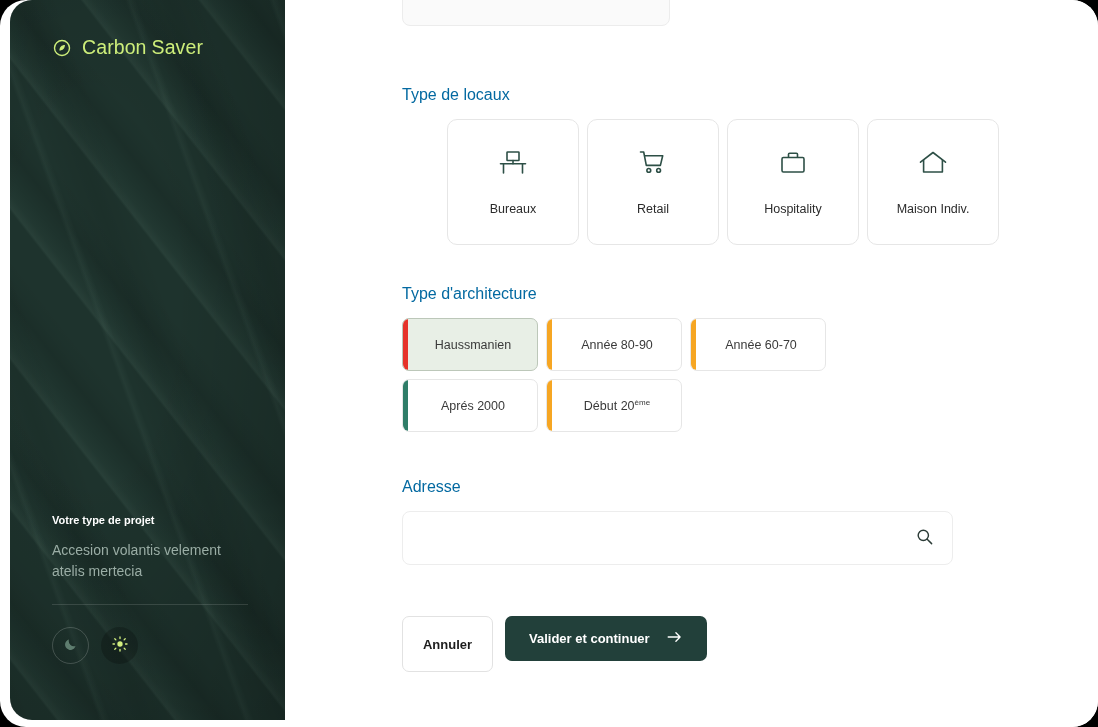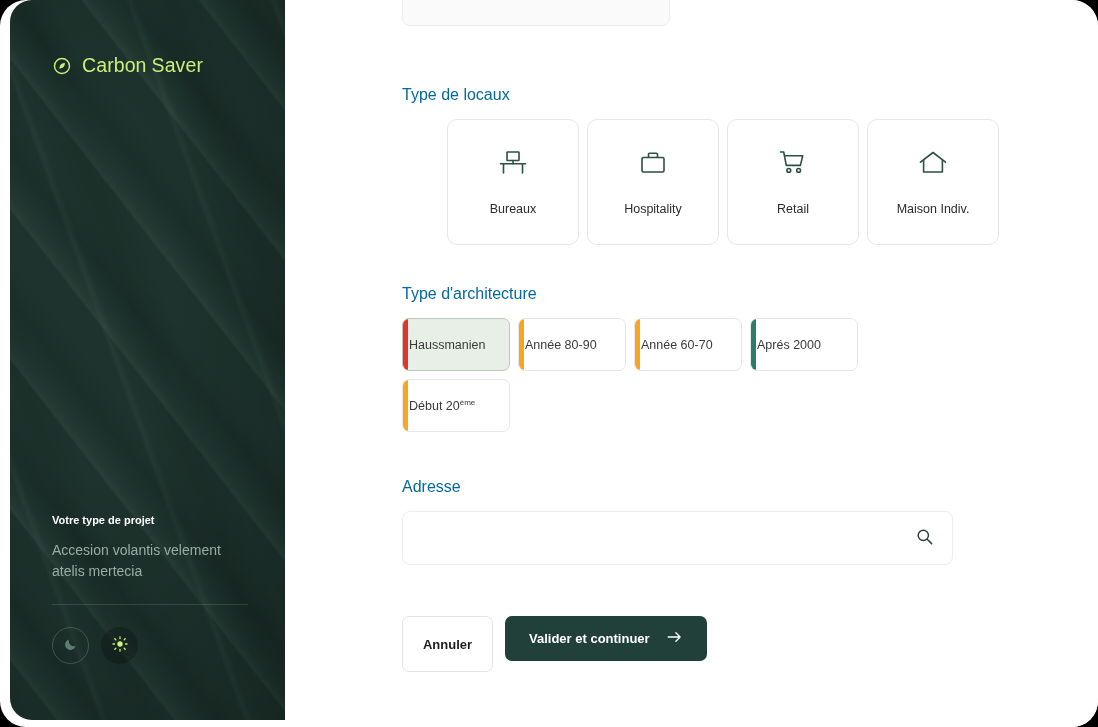--- a/index.html
+++ b/index.html
@@ -54,21 +54,21 @@
         rgba(0,0,0,0.07) 80px,
         rgba(255,255,255,0.000) 104px
       );
     transform: rotate(4deg) scale(1.3);
   }
   .sidebar-vignette {
     position: absolute; inset: 0;
     background: radial-gradient(ellipse at 30% 40%, rgba(0,0,0,0.0) 30%, rgba(0,0,0,0.22) 100%);
   }
   .brand {
-    position: absolute; left: 42px; top: 54px;
+    position: absolute; left: 42px; top: 36px;
     display: flex; align-items: center; gap: 10px;
     z-index: 4;
   }
   .brand-mark { width: 20px; height: 20px; display: block; }
   .brand-text {
     font-size: 19.5px; color: #cdee7a; letter-spacing: 0.1px;
     white-space: nowrap;
   }
   .brand-text .b2 { margin-left: 5px; }
 
@@ -119,23 +119,23 @@
     gap: 20px;
   }
   .locaux-card .ico { color: #2d4f46; display: block; }
   .locaux-label { font-size: 12.5px; color: #2b2b2b; font-weight: 500; }
 
   
   #sec-archi { top: 285px; }
   .archi-grid { display: flex; flex-wrap: wrap; gap: 8px; width: 560px; }
   .archi-card {
     position: relative;
-    width: 108px; height: 53px;
+    width: 136px; height: 53px;
     border: 1px solid #e6e6e6; border-radius: 7px; background: #fff;
-    display: flex; align-items: center; justify-content: flex-start;
+    display: flex; align-items: center; justify-content: center;
     overflow: hidden;
   }
   .archi-card.selected {
     background: #e8efe6; border-color: #bcc7b9;
   }
   .archi-bar {
     position: absolute; left: 0; top: 0; bottom: 0; width: 5px;
   }
   .archi-label { font-size: 12.5px; color: #3a3a3a; padding-left: 6px; }
   .archi-label sup { font-size: 8px; vertical-align: super; }
@@ -234,37 +234,37 @@
               <path d="M17 12.5v3.2"></path>
               <path d="M4.5 15.8h25"></path>
               <path d="M7.5 15.8V25M26.5 15.8V25"></path>
             </svg>
           </span>
           <span class="locaux-label">Bureaux</span>
         </div>
 
         <div class="locaux-card">
           <span class="ico">
-            <svg width="32" height="30" viewBox="0 0 32 30" fill="none" stroke="#2d4f46" stroke-width="1.6" stroke-linejoin="round">
-              <rect x="5" y="9.5" width="22" height="14.5" rx="1.4"></rect>
-              <path d="M11.5 9.5V6.3c0-.6.5-1.1 1.1-1.1h6.8c.6 0 1.1.5 1.1 1.1v3.2"></path>
-            </svg>
-          </span>
-          <span class="locaux-label">Hospitality</span>
-        </div>
-
-        <div class="locaux-card">
-          <span class="ico">
             <svg width="32" height="30" viewBox="0 0 32 30" fill="none" stroke="#2d4f46" stroke-width="1.6" stroke-linecap="round" stroke-linejoin="round">
               <path d="M3.5 4h3.2l2.6 13.4h14.1l2.3-9.6H8.3"></path>
               <circle cx="11.8" cy="22.4" r="1.9"></circle>
               <circle cx="21.6" cy="22.4" r="1.9"></circle>
             </svg>
           </span>
           <span class="locaux-label">Retail</span>
+        </div>
+
+        <div class="locaux-card">
+          <span class="ico">
+            <svg width="32" height="30" viewBox="0 0 32 30" fill="none" stroke="#2d4f46" stroke-width="1.6" stroke-linejoin="round">
+              <rect x="5" y="9.5" width="22" height="14.5" rx="1.4"></rect>
+              <path d="M11.5 9.5V6.3c0-.6.5-1.1 1.1-1.1h6.8c.6 0 1.1.5 1.1 1.1v3.2"></path>
+            </svg>
+          </span>
+          <span class="locaux-label">Hospitality</span>
         </div>
 
         <div class="locaux-card">
           <span class="ico">
             <svg width="32" height="30" viewBox="0 0 32 30" fill="none" stroke="#2d4f46" stroke-width="1.6" stroke-linejoin="round" stroke-linecap="round">
               <path d="M3.5 14.2 16 4.5l12.5 9.7"></path>
               <path d="M6.6 12.3V24h18.8V12.3"></path>
             </svg>
           </span>
           <span class="locaux-label">Maison Indiv.</span>

